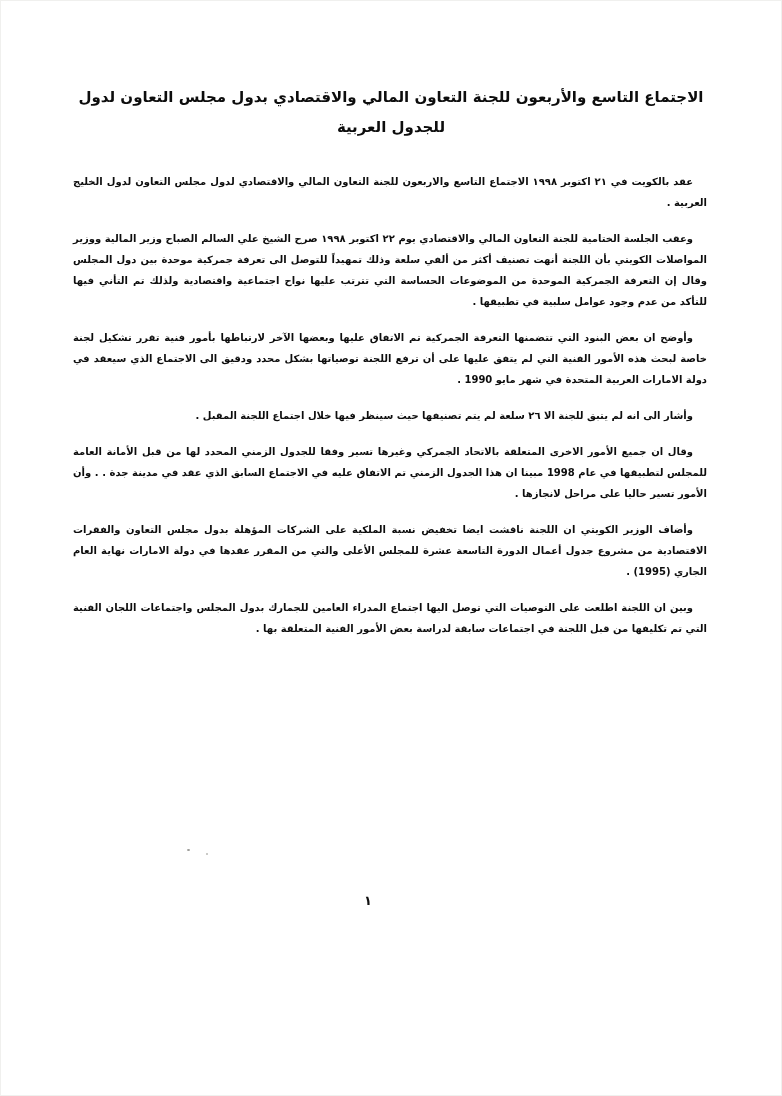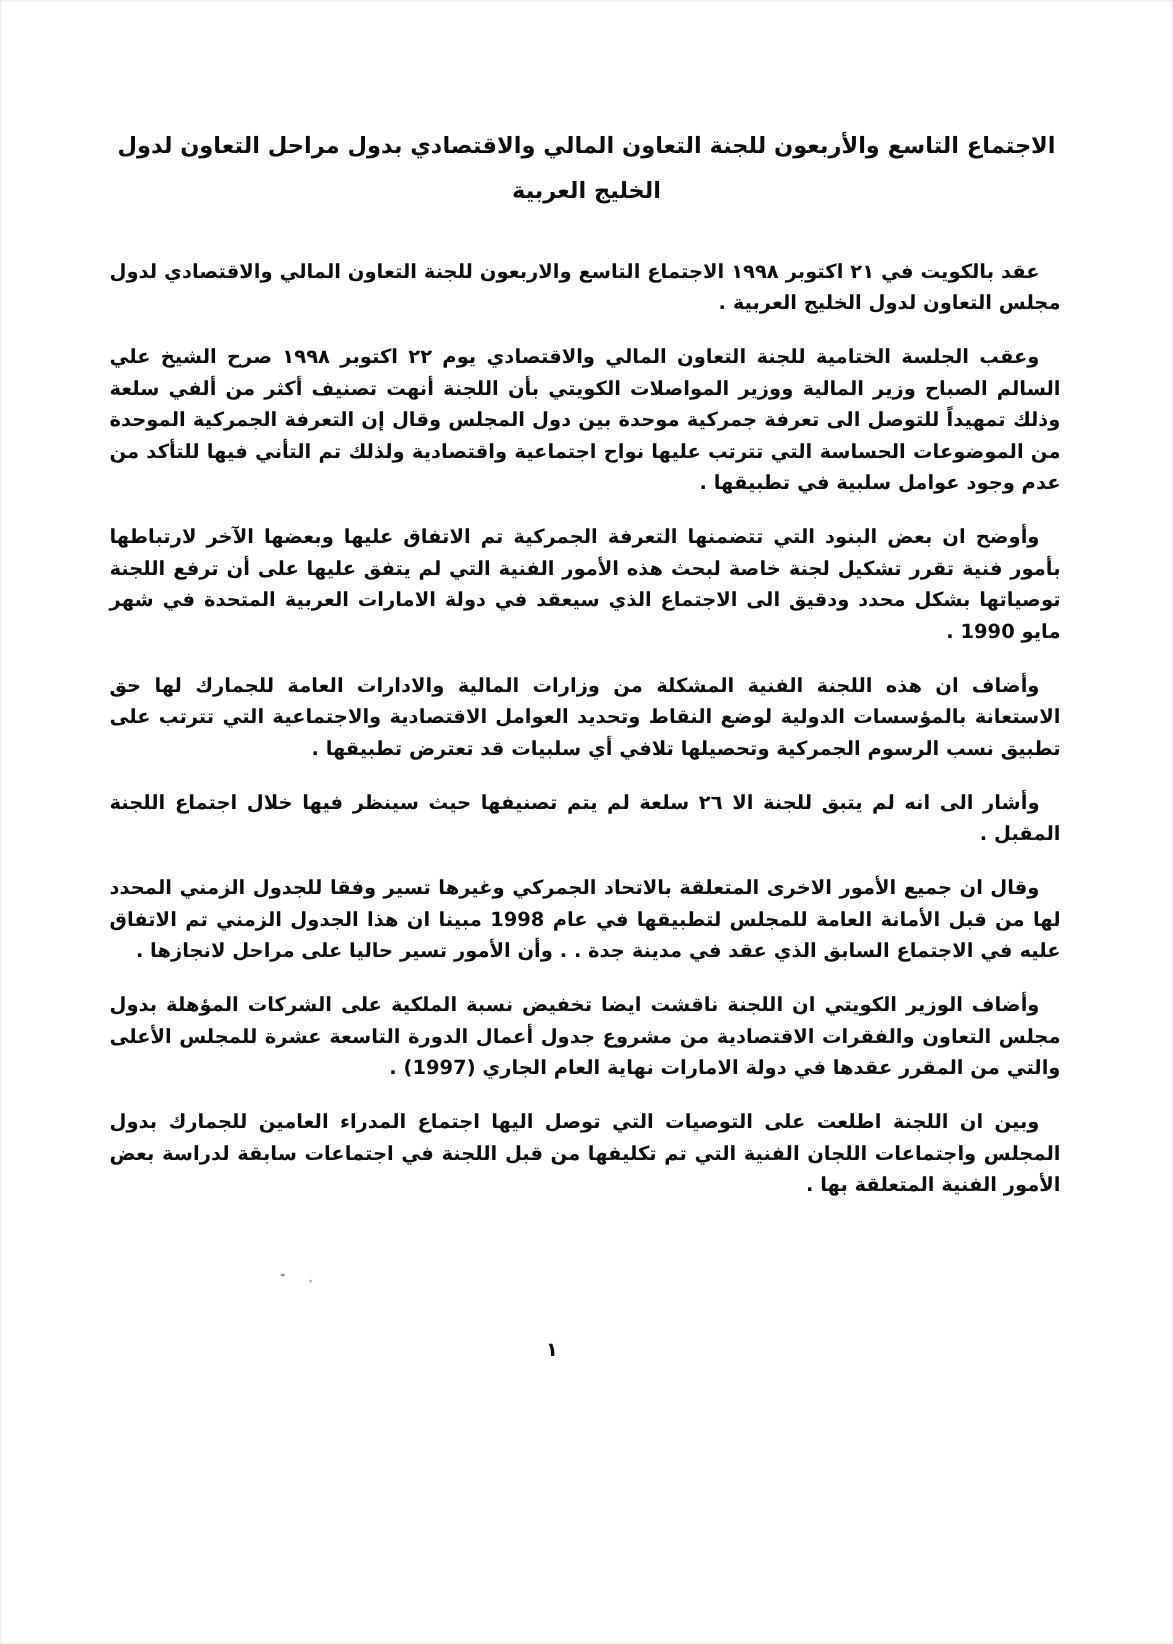--- a/index.html
+++ b/index.html
@@ -27,21 +27,21 @@
     font-weight: bold;
     font-size: 15px;
     line-height: 30px;
     letter-spacing: 0;
   }
   .doc-body {
     position: absolute;
     top: 171px;
     right: 75px;
     left: 73px;
-    font-size: 13px;
+    font-size: 10px;
     font-weight: bold;
     line-height: 21px;
     text-align: justify;
     text-justify: inter-word;
   }
   .doc-body p {
     margin: 0 0 15px 0;
     text-indent: 14px;
   }
   .page-number {
@@ -61,31 +61,30 @@
   }
   .speck.s1 { top: 849px; left: 187px; width: 3px; height: 2px; }
   .speck.s2 { top: 853px; left: 206px; width: 2px; height: 2px; opacity: .7; }
 </style>
 </head>
 <body>
 
 <div class="page">
 
   <header class="doc-title">
-    <div>الاجتماع التاسع والأربعون للجنة التعاون المالي والاقتصادي بدول مراحل التعاون لدول الخليج العربية</div>
+    <div>الاجتماع التاسع والأربعون للجنة التعاون المالي والاقتصادي بدول مجلس التعاون لدول للجدول العربية</div>
   </header>
 
   <main class="doc-body">
     <p>عقد بالكويت في ٢١ اكتوبر ١٩٩٨ الاجتماع التاسع والاربعون للجنة التعاون المالي والاقتصادي لدول مجلس التعاون لدول الخليج العربية .</p>
     <p>وعقب الجلسة الختامية للجنة التعاون المالي والاقتصادي يوم ٢٢ اكتوبر ١٩٩٨ صرح الشيخ علي السالم الصباح وزير المالية ووزير المواصلات الكويتي بأن اللجنة أنهت تصنيف أكثر من ألفي سلعة وذلك تمهيداً للتوصل الى تعرفة جمركية موحدة بين دول المجلس وقال إن التعرفة الجمركية الموحدة من الموضوعات الحساسة التي تترتب عليها نواح اجتماعية واقتصادية ولذلك تم التأني فيها للتأكد من عدم وجود عوامل سلبية في تطبيقها .</p>
     <p>وأوضح ان بعض البنود التي تتضمنها التعرفة الجمركية تم الاتفاق عليها وبعضها الآخر لارتباطها بأمور فنية تقرر تشكيل لجنة خاصة لبحث هذه الأمور الفنية التي لم يتفق عليها على أن ترفع اللجنة توصياتها بشكل محدد ودقيق الى الاجتماع الذي سيعقد في دولة الامارات العربية المتحدة في شهر مايو 1990 .</p>
-    <p>وأضاف ان هذه اللجنة الفنية المشكلة من وزارات المالية والادارات العامة للجمارك لها حق الاستعانة بالمؤسسات الدولية لوضع النقاط وتحديد العوامل الاقتصادية والاجتماعية التي تترتب على تطبيق نسب الرسوم الجمركية وتحصيلها تلافي أي سلبيات قد تعترض تطبيقها .</p>
     <p>وأشار الى انه لم يتبق للجنة الا ٢٦ سلعة لم يتم تصنيفها حيث سينظر فيها خلال اجتماع اللجنة المقبل .</p>
     <p>وقال ان جميع الأمور الاخرى المتعلقة بالاتحاد الجمركي وغيرها تسير وفقا للجدول الزمني المحدد لها من قبل الأمانة العامة للمجلس لتطبيقها في عام 1998 مبينا ان هذا الجدول الزمني تم الاتفاق عليه في الاجتماع السابق الذي عقد في مدينة جدة . . وأن الأمور تسير حاليا على مراحل لانجازها .</p>
-    <p>وأضاف الوزير الكويتي ان اللجنة ناقشت ايضا تخفيض نسبة الملكية على الشركات المؤهلة بدول مجلس التعاون والفقرات الاقتصادية من مشروع جدول أعمال الدورة التاسعة عشرة للمجلس الأعلى والتي من المقرر عقدها في دولة الامارات نهاية العام الجاري (1997) .</p>
+    <p>وأضاف الوزير الكويتي ان اللجنة ناقشت ايضا تخفيض نسبة الملكية على الشركات المؤهلة بدول مجلس التعاون والفقرات الاقتصادية من مشروع جدول أعمال الدورة التاسعة عشرة للمجلس الأعلى والتي من المقرر عقدها في دولة الامارات نهاية العام الجاري (1995) .</p>
     <p>وبين ان اللجنة اطلعت على التوصيات التي توصل اليها اجتماع المدراء العامين للجمارك بدول المجلس واجتماعات اللجان الفنية التي تم تكليفها من قبل اللجنة في اجتماعات سابقة لدراسة بعض الأمور الفنية المتعلقة بها .</p>
   </main>
 
   <div class="page-number">١</div>
 
   <span class="speck s1"></span>
   <span class="speck s2"></span>
 
 </div>
 

